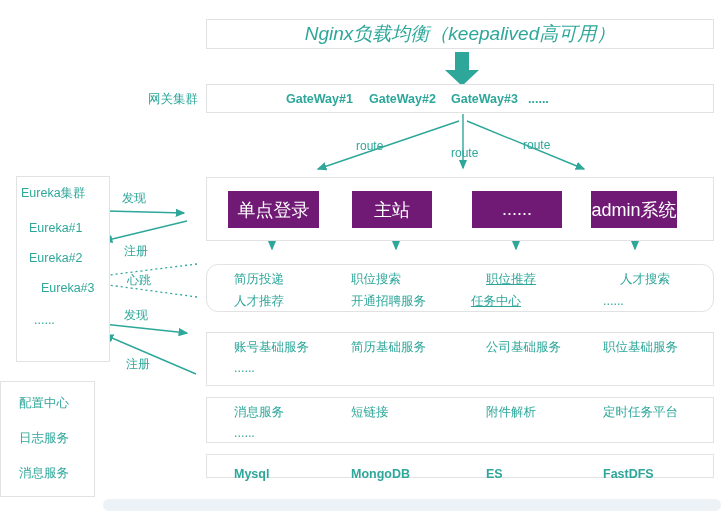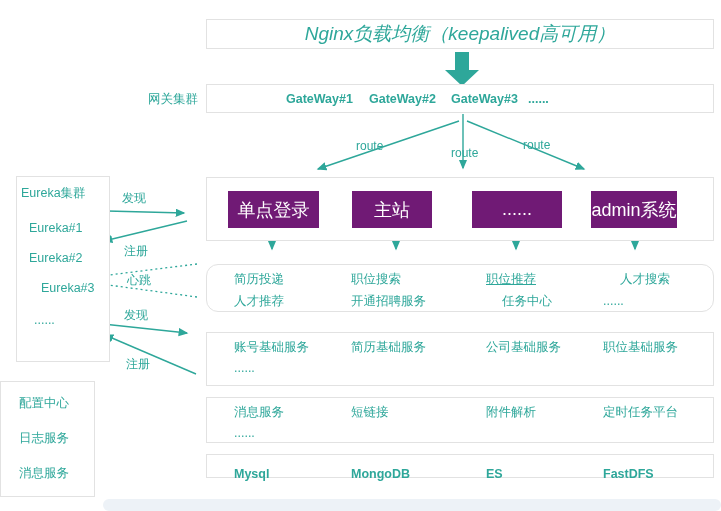--- a/index.html
+++ b/index.html
@@ -93,21 +93,21 @@
     <div class="app-btn" style="left:384px;width:86px;">admin系统</div>
   </div>
 
   <div class="box svc-box" style="top:264px;height:48px;border-radius:12px;">
     <span class="lbl" style="left:27px;top:7px;">简历投递</span>
     <span class="lbl" style="left:144px;top:7px;">职位搜索</span>
     <span class="lbl" style="left:279px;top:7px;text-decoration:underline;">职位推荐</span>
     <span class="lbl" style="left:396px;top:7px;margin-left:17px;">人才搜索</span>
     <span class="lbl" style="left:27px;top:29px;">人才推荐</span>
     <span class="lbl" style="left:144px;top:29px;">开通招聘服务</span>
-    <span class="lbl" style="left:295px;top:29px;">任务中心</span>
+    <span class="lbl" style="left:264px;top:29px;text-decoration:underline;">任务中心</span>
     <span class="lbl" style="left:396px;top:29px;">......</span>
   </div>
 
   <div class="box svc-box" style="top:332px;height:54px;">
     <span class="lbl" style="left:27px;top:7px;">账号基础服务</span>
     <span class="lbl" style="left:144px;top:7px;">简历基础服务</span>
     <span class="lbl" style="left:279px;top:7px;">公司基础服务</span>
     <span class="lbl" style="left:396px;top:7px;">职位基础服务</span>
     <span class="lbl" style="left:27px;top:28px;">......</span>
   </div>

